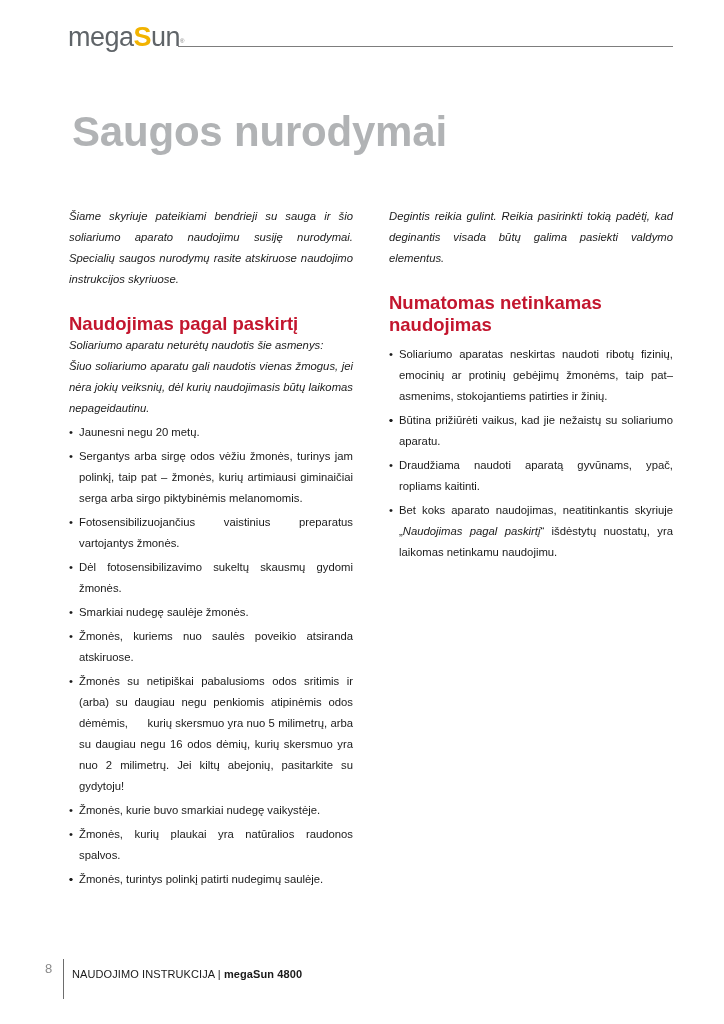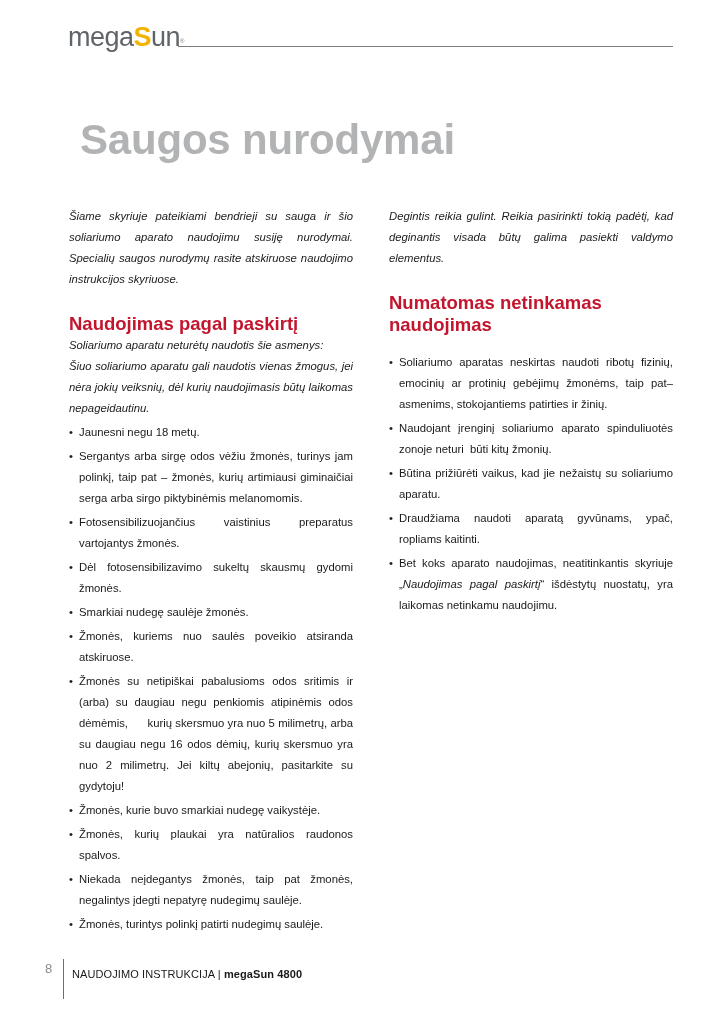--- a/index.html
+++ b/index.html
@@ -41,21 +41,21 @@
       left: 178px;
       top: 46px;
       width: 495px;
       height: 1px;
       background: #7d7d7d;
     }
     .page-title {
       position: absolute;
       left: 68px;
       top: 104px;
-      margin: 12px;
+      margin: 4px;
       font-size: 42px;
       font-weight: bold;
       color: #b1b3b5;
       letter-spacing: -0.2px;
     }
     .col {
       position: absolute;
       top: 206px;
       font-size: 11.3px;
       line-height: 21px;
@@ -69,21 +69,21 @@
       font-style: italic;
     }
     h2 {
       margin: 0;
       color: #c3162e;
       font-size: 18.5px;
       font-weight: bold;
       line-height: 22px;
     }
     .h-left { margin-top: 23px; margin-bottom: 0px; }
-    .h-right { margin-top: 23px; margin-bottom: 16px; }
+    .h-right { margin-top: 23px; margin-bottom: 8px; }
     ul {
       list-style: none;
       margin: 0;
       padding: 0;
     }
     li {
       position: relative;
       padding-left: 10px;
       text-align: justify;
       margin-top: 3px;
@@ -131,42 +131,42 @@
 <h1 class="page-title">Saugos nurodymai</h1>
 
 <div class="col col-left">
   <p>Šiame skyriuje pateikiami bendrieji su sauga ir šio soliariumo aparato naudojimu susiję nurodymai. Specialių saugos nurodymų rasite atskiruose naudojimo instrukcijos skyriuose.</p>
 
   <h2 class="h-left">Naudojimas pagal paskirtį</h2>
   <p>Soliariumo aparatu neturėtų naudotis šie asmenys:</p>
   <p>Šiuo soliariumo aparatu gali naudotis vienas žmogus, jei nėra jokių veiksnių, dėl kurių naudojimasis būtų laikomas nepageidautinu.</p>
 
   <ul>
-    <li><span class="bullet">•</span><span>Jaunesni negu 18 metų.</span></li>
+    <li><span class="bullet">•</span><span>Jaunesni negu 20 metų.</span></li>
     <li><span class="bullet">•</span><span>Sergantys arba sirgę odos vėžiu žmonės, turinys jam polinkį, taip pat – žmonės, kurių artimiausi giminaičiai serga arba sirgo piktybinėmis melanomomis.</span></li>
     <li><span class="bullet">•</span><span>Fotosensibilizuojančius vaistinius preparatus vartojantys žmonės.</span></li>
     <li><span class="bullet">•</span><span>Dėl fotosensibilizavimo sukeltų skausmų gydomi žmonės.</span></li>
     <li><span class="bullet">•</span><span>Smarkiai nudegę saulėje žmonės.</span></li>
     <li><span class="bullet">•</span><span>Žmonės, kuriems nuo saulės poveikio atsiranda atskiruose.</span></li>
     <li style="white-space: pre-wrap;"><span class="bullet">•</span><span>Žmonės su netipiškai pabalusioms odos sritimis ir (arba) su daugiau negu penkiomis atipinėmis odos dėmėmis,      kurių skersmuo yra nuo 5 milimetrų, arba su daugiau negu 16 odos dėmių, kurių skersmuo yra nuo 2 milimetrų. Jei kiltų abejonių, pasitarkite su gydytoju!</span></li>
     <li><span class="bullet">•</span><span>Žmonės, kurie buvo smarkiai nudegę vaikystėje.</span></li>
     <li><span class="bullet">•</span><span>Žmonės, kurių plaukai yra natūralios raudonos spalvos.</span></li>
-    <li><span class="bullet">•</span><span>Niekada neįdegantys žmonės, taip pat žmonės, negalintys įdegti nepatyrę nudegimų saulėje.</span></li>
+    <li><span class="bullet">•</span></li>
     <li><span class="bullet">•</span><span>Žmonės, turintys polinkį patirti nudegimų saulėje.</span></li>
   </ul>
 </div>
 
 <div class="col col-right">
   <p>Degintis reikia gulint. Reikia pasirinkti tokią padėtį, kad deginantis visada būtų galima pasiekti valdymo elementus.</p>
 
   <h2 class="h-right">Numatomas netinkamas naudojimas</h2>
 
   <ul>
     <li><span class="bullet">•</span><span>Soliariumo aparatas neskirtas naudoti ribotų fizinių, emocinių ar protinių gebėjimų žmonėms, taip pat– asmenims, stokojantiems patirties ir žinių.</span></li>
-    <li style="white-space: pre-wrap;"><span class="bullet">•</span><span>Naudojant įrenginį soliariumo aparato spinduliuotės zonoje neturi  būti kitų žmonių.</span></li>
+    <li style="white-space: pre-wrap;"><span class="bullet">•</span></li>
     <li><span class="bullet">•</span><span>Būtina prižiūrėti vaikus, kad jie nežaistų su soliariumo aparatu.</span></li>
     <li><span class="bullet">•</span><span>Draudžiama naudoti aparatą gyvūnams, ypač, ropliams kaitinti.</span></li>
     <li><span class="bullet">•</span><span>Bet koks aparato naudojimas, neatitinkantis skyriuje „</span><em>Naudojimas pagal paskirtį</em><span>“ išdėstytų nuostatų, yra laikomas netinkamu naudojimu.</span></li>
   </ul>
 </div>
 
 <div class="footer-number">8</div>
 <div class="footer-rule"></div>
 <div class="footer-text">
   <span>NAUDOJIMO INSTRUKCIJA</span>

